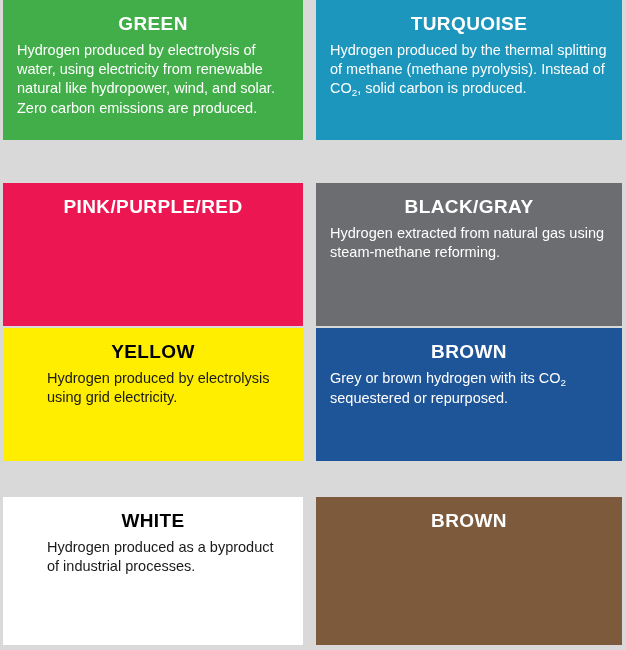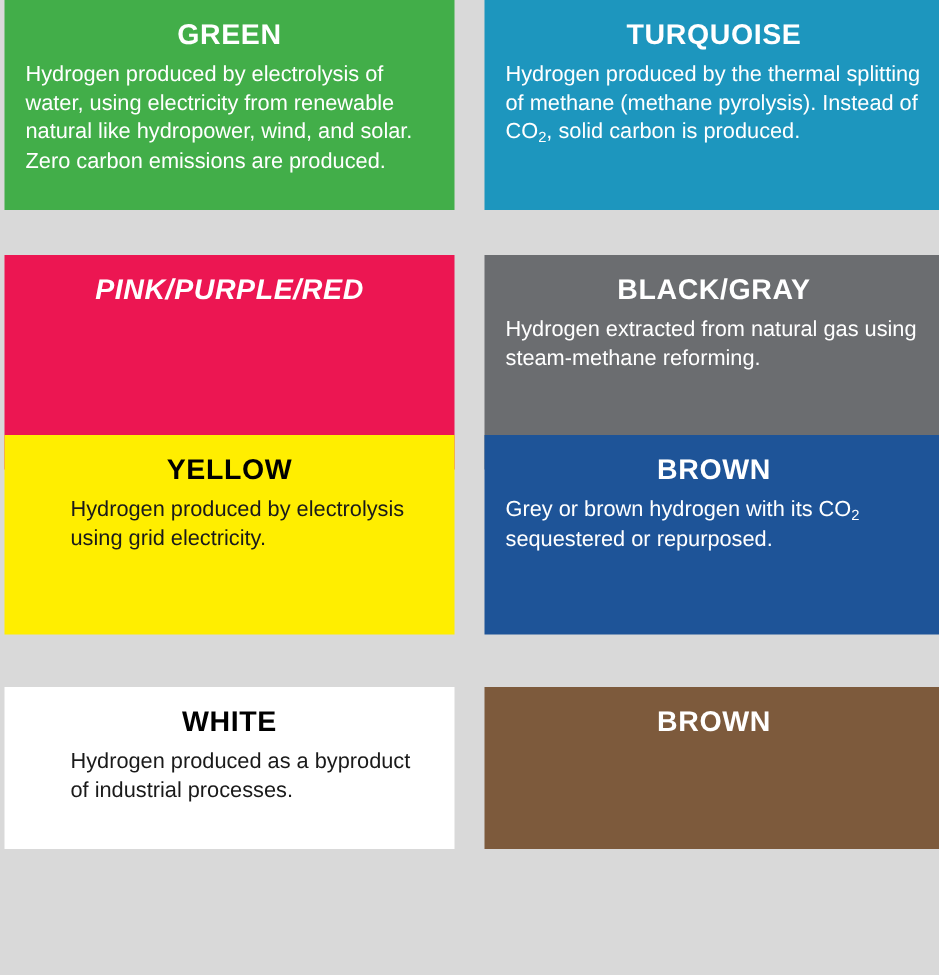--- a/index.html
+++ b/index.html
@@ -12,33 +12,34 @@
   #grid{
     width:626px;height:650px;
     display:grid;
     grid-template-columns:300px 306px;
     grid-template-rows:141px 149px 155px 131px;
     column-gap:20px;
     row-gap:0px;
     padding:0 12px 0 3px;
     box-sizing:border-box;
     align-content:start;
+    gap:13px;
   }
   .cell{ position:relative; }
   .card{
     position:absolute;
     left:0; right:0; top:0;
     box-sizing:border-box;
     padding:6px 14px 10px 14px;
   }
   
   .r1 .card{ top:0;  height:140px; }
   .r2 .card{ top:29px; height:143px; }
-  .r3 .card{ top:0; height:133px; }
-  .r4 .card{ top:13px; height:108px; }
+  .r3 .card{ top:12px; height:133px; }
+  .r4 .card{ top:13px; height:148px; }
 
   .title{
     text-align:center;
     font-weight:bold;
     font-size:19px;
     letter-spacing:0.4px;
     margin:8px 0 6px 0;
     line-height:1.1;
   }
   .body{
@@ -66,21 +67,21 @@
   </div>
 
   <div class="cell r1">
     <div class="card light" style="background-color: rgb(29, 150, 190);">
       <div class="title">TURQUOISE</div>
       <p class="body"><span>Hydrogen produced by the thermal splitting of methane (methane pyrolysis). Instead of CO</span><sub>2</sub><span>, solid carbon is produced.</span></p>
     </div>
   </div>
 
   <div class="cell r2">
-    <div class="card light" style="background-color: rgb(236, 22, 82); font-style: italic;">
+    <div class="card light" style="background-color: rgb(236, 22, 82);">
       <div class="title">PINK/PURPLE/RED</div>
     </div>
   </div>
 
   <div class="cell r2">
     <div class="card light" style="background-color: rgb(107, 109, 112);">
       <div class="title">BLACK/GRAY</div>
       <p class="body"><span>Hydrogen extracted from natural gas using steam-methane reforming.</span><sub></sub><span></span></p>
     </div>
   </div>

